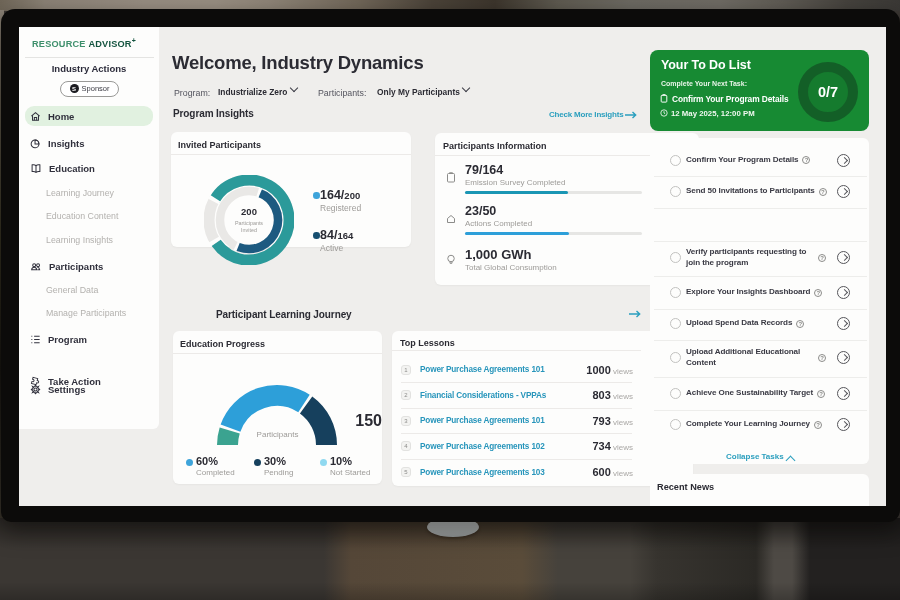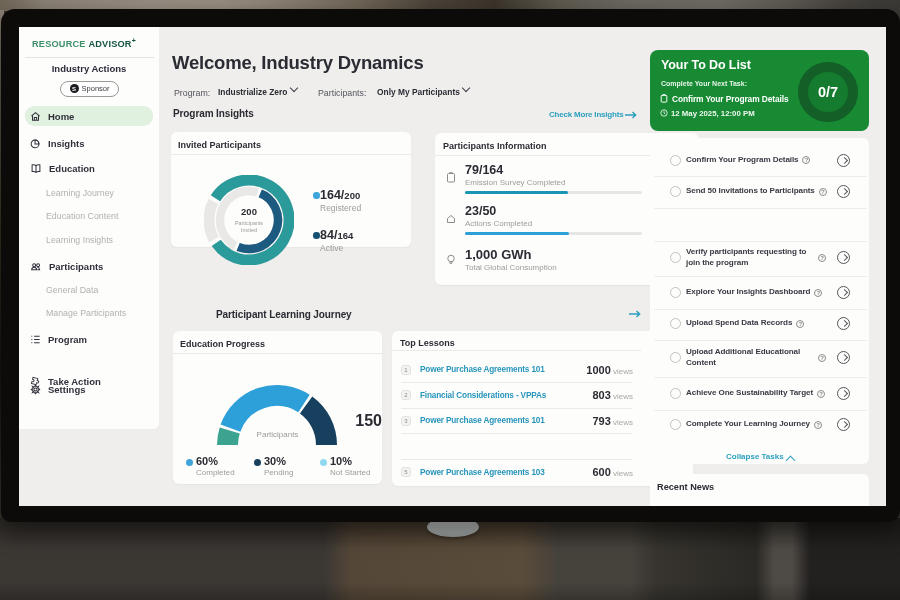--- a/index.html
+++ b/index.html
@@ -241,20 +241,25 @@
           <span class="llink">Financial Considerations - VPPAs</span>
           <span class="lviews"><b>803</b> views</span>
         </div>
     <div class="abs cdiv lsep" style="top:76.7px;"></div>
     <div class="abs lrow" style="top:82.3px;">
           <span class="lnum">3</span>
           <span class="llink">Power Purchase Agreements 101</span>
           <span class="lviews"><b>793</b> views</span>
         </div>
     <div class="abs cdiv lsep" style="top:102.4px;"></div>
+    <div class="abs lrow" style="top:107.6px;">
+          <span class="lnum">4</span>
+          <span class="llink">Power Purchase Agreements 102</span>
+          <span class="lviews"><b>734</b> views</span>
+        </div>
     <div class="abs cdiv lsep" style="top:128px;"></div>
     <div class="abs lrow" style="top:133.6px;">
           <span class="lnum">5</span>
           <span class="llink">Power Purchase Agreements 103</span>
           <span class="lviews"><b>600</b> views</span>
         </div>
   </div>
 
   <div class="abs" style="left:631px;top:23px;width:219px;height:81px;border-radius:8px;background:#178a33"></div>
   <div class="abs" style="left:642px;top:31px;font-size:12.5px;font-weight:700;color:#fff;letter-spacing:-.1px">Your To Do List</div>

